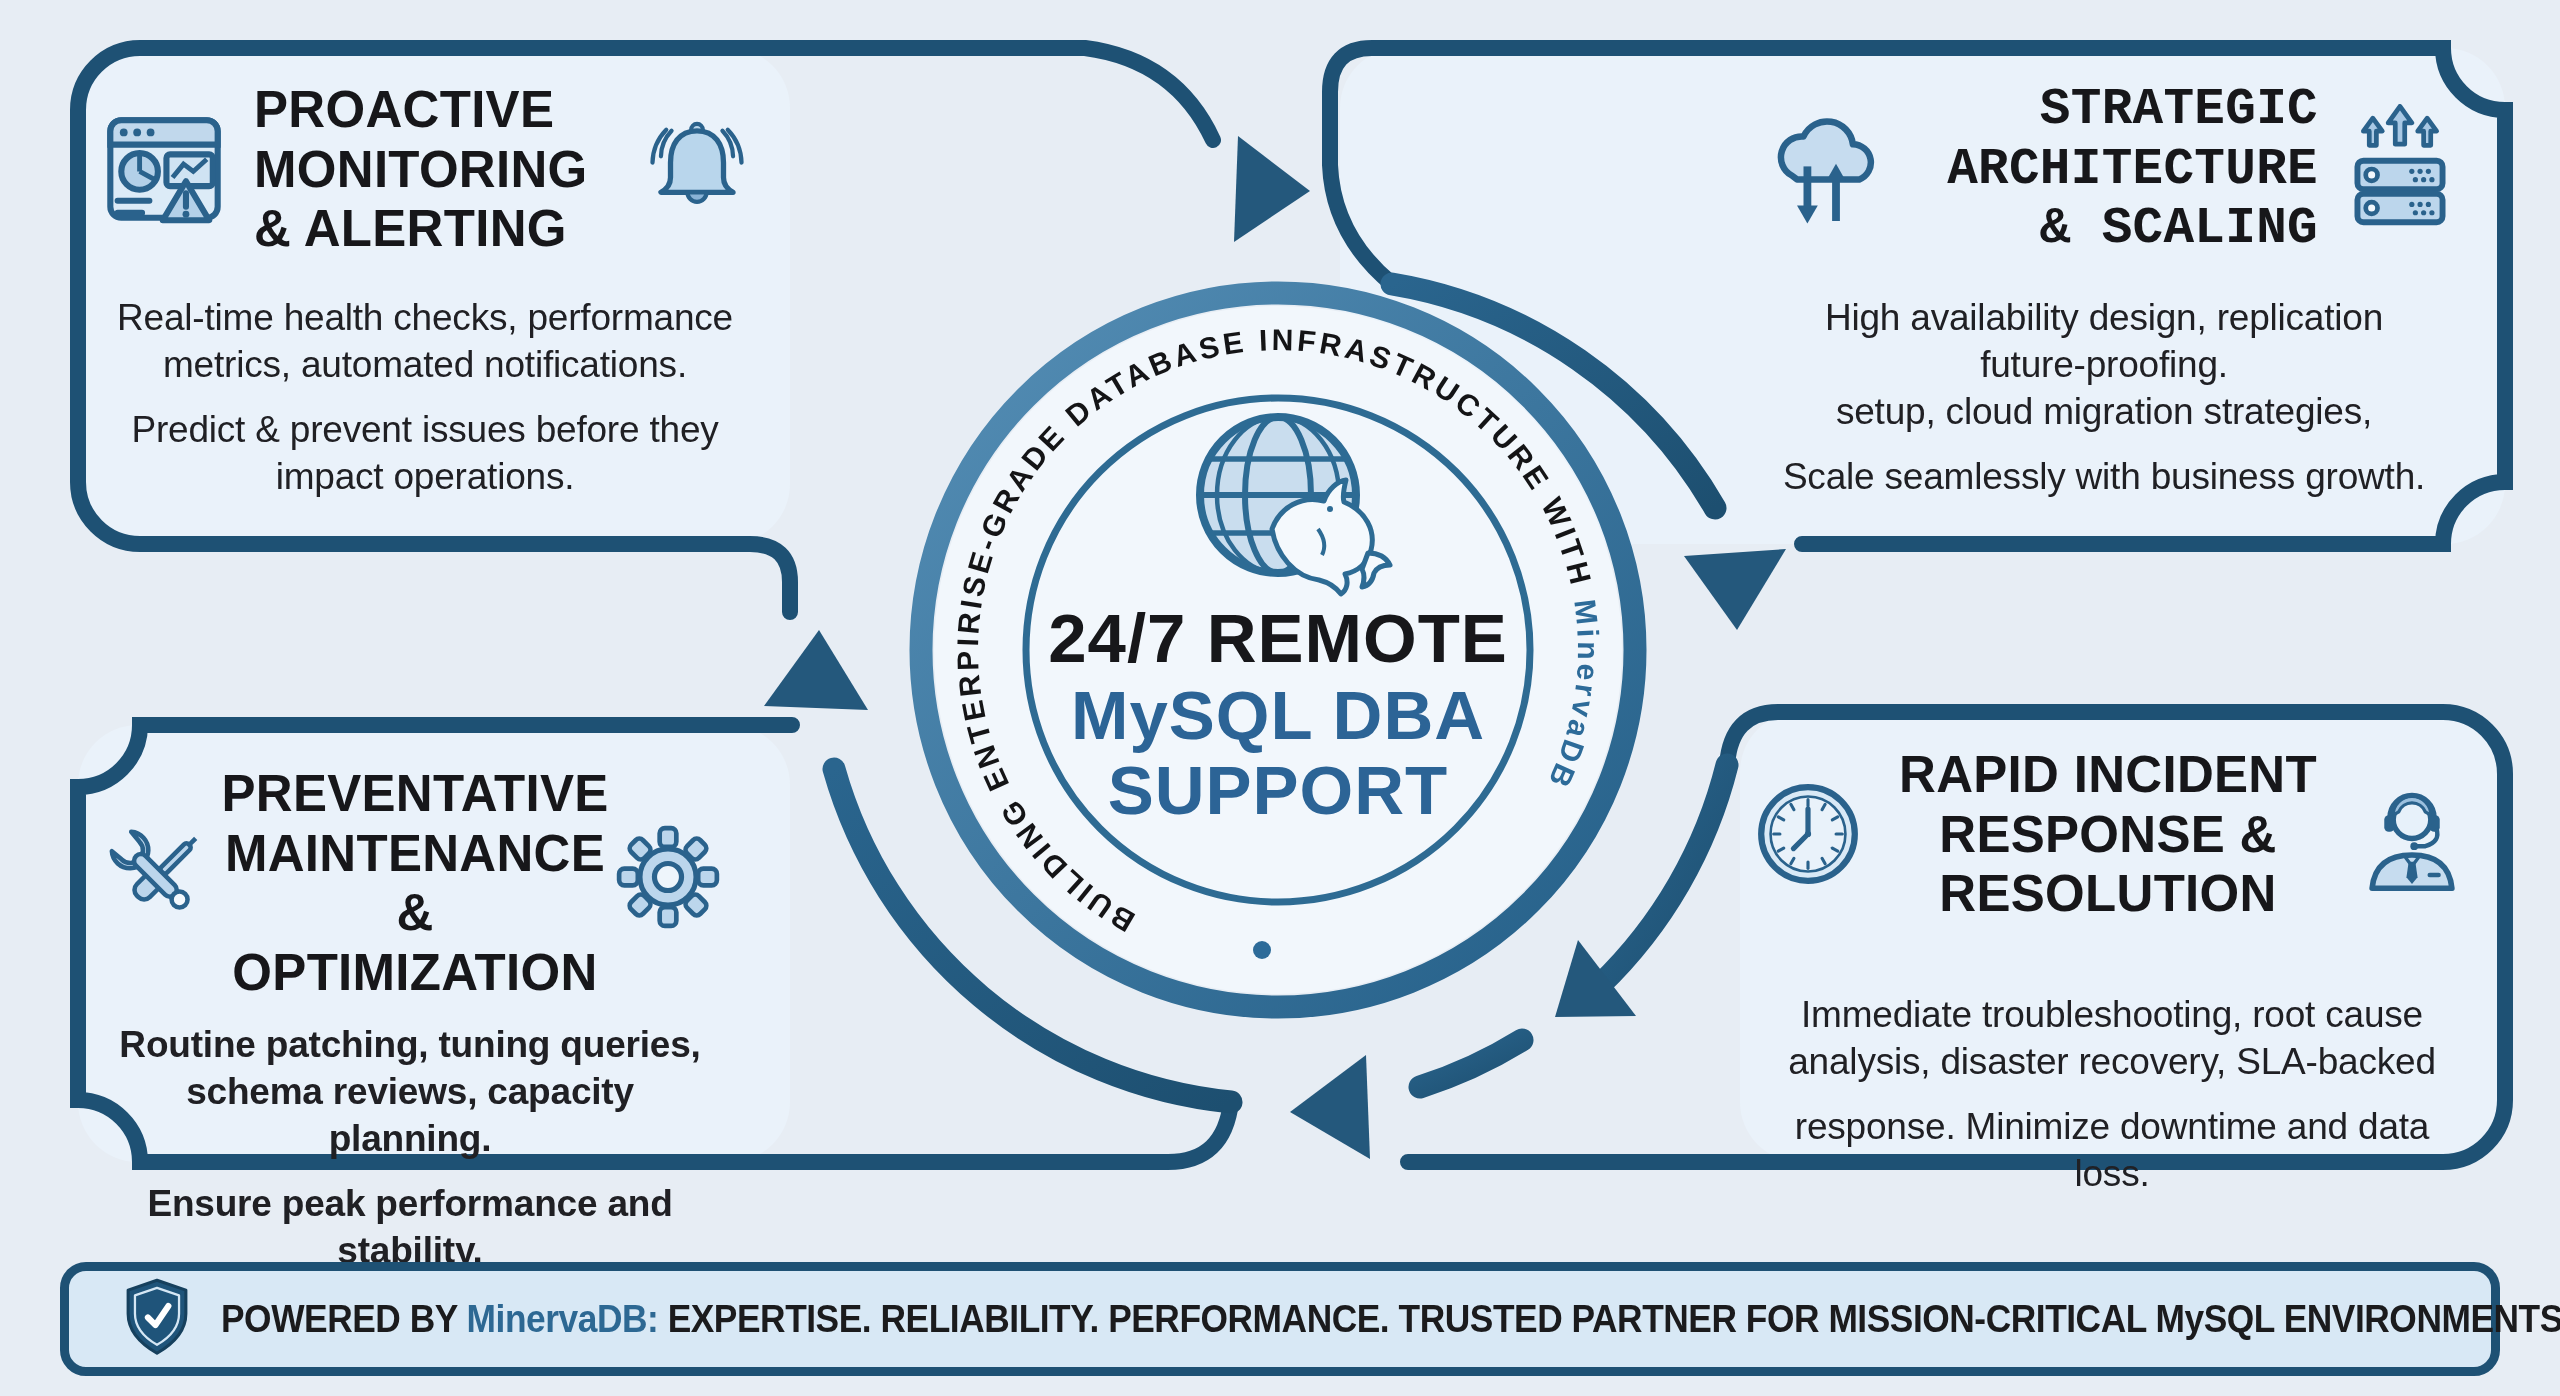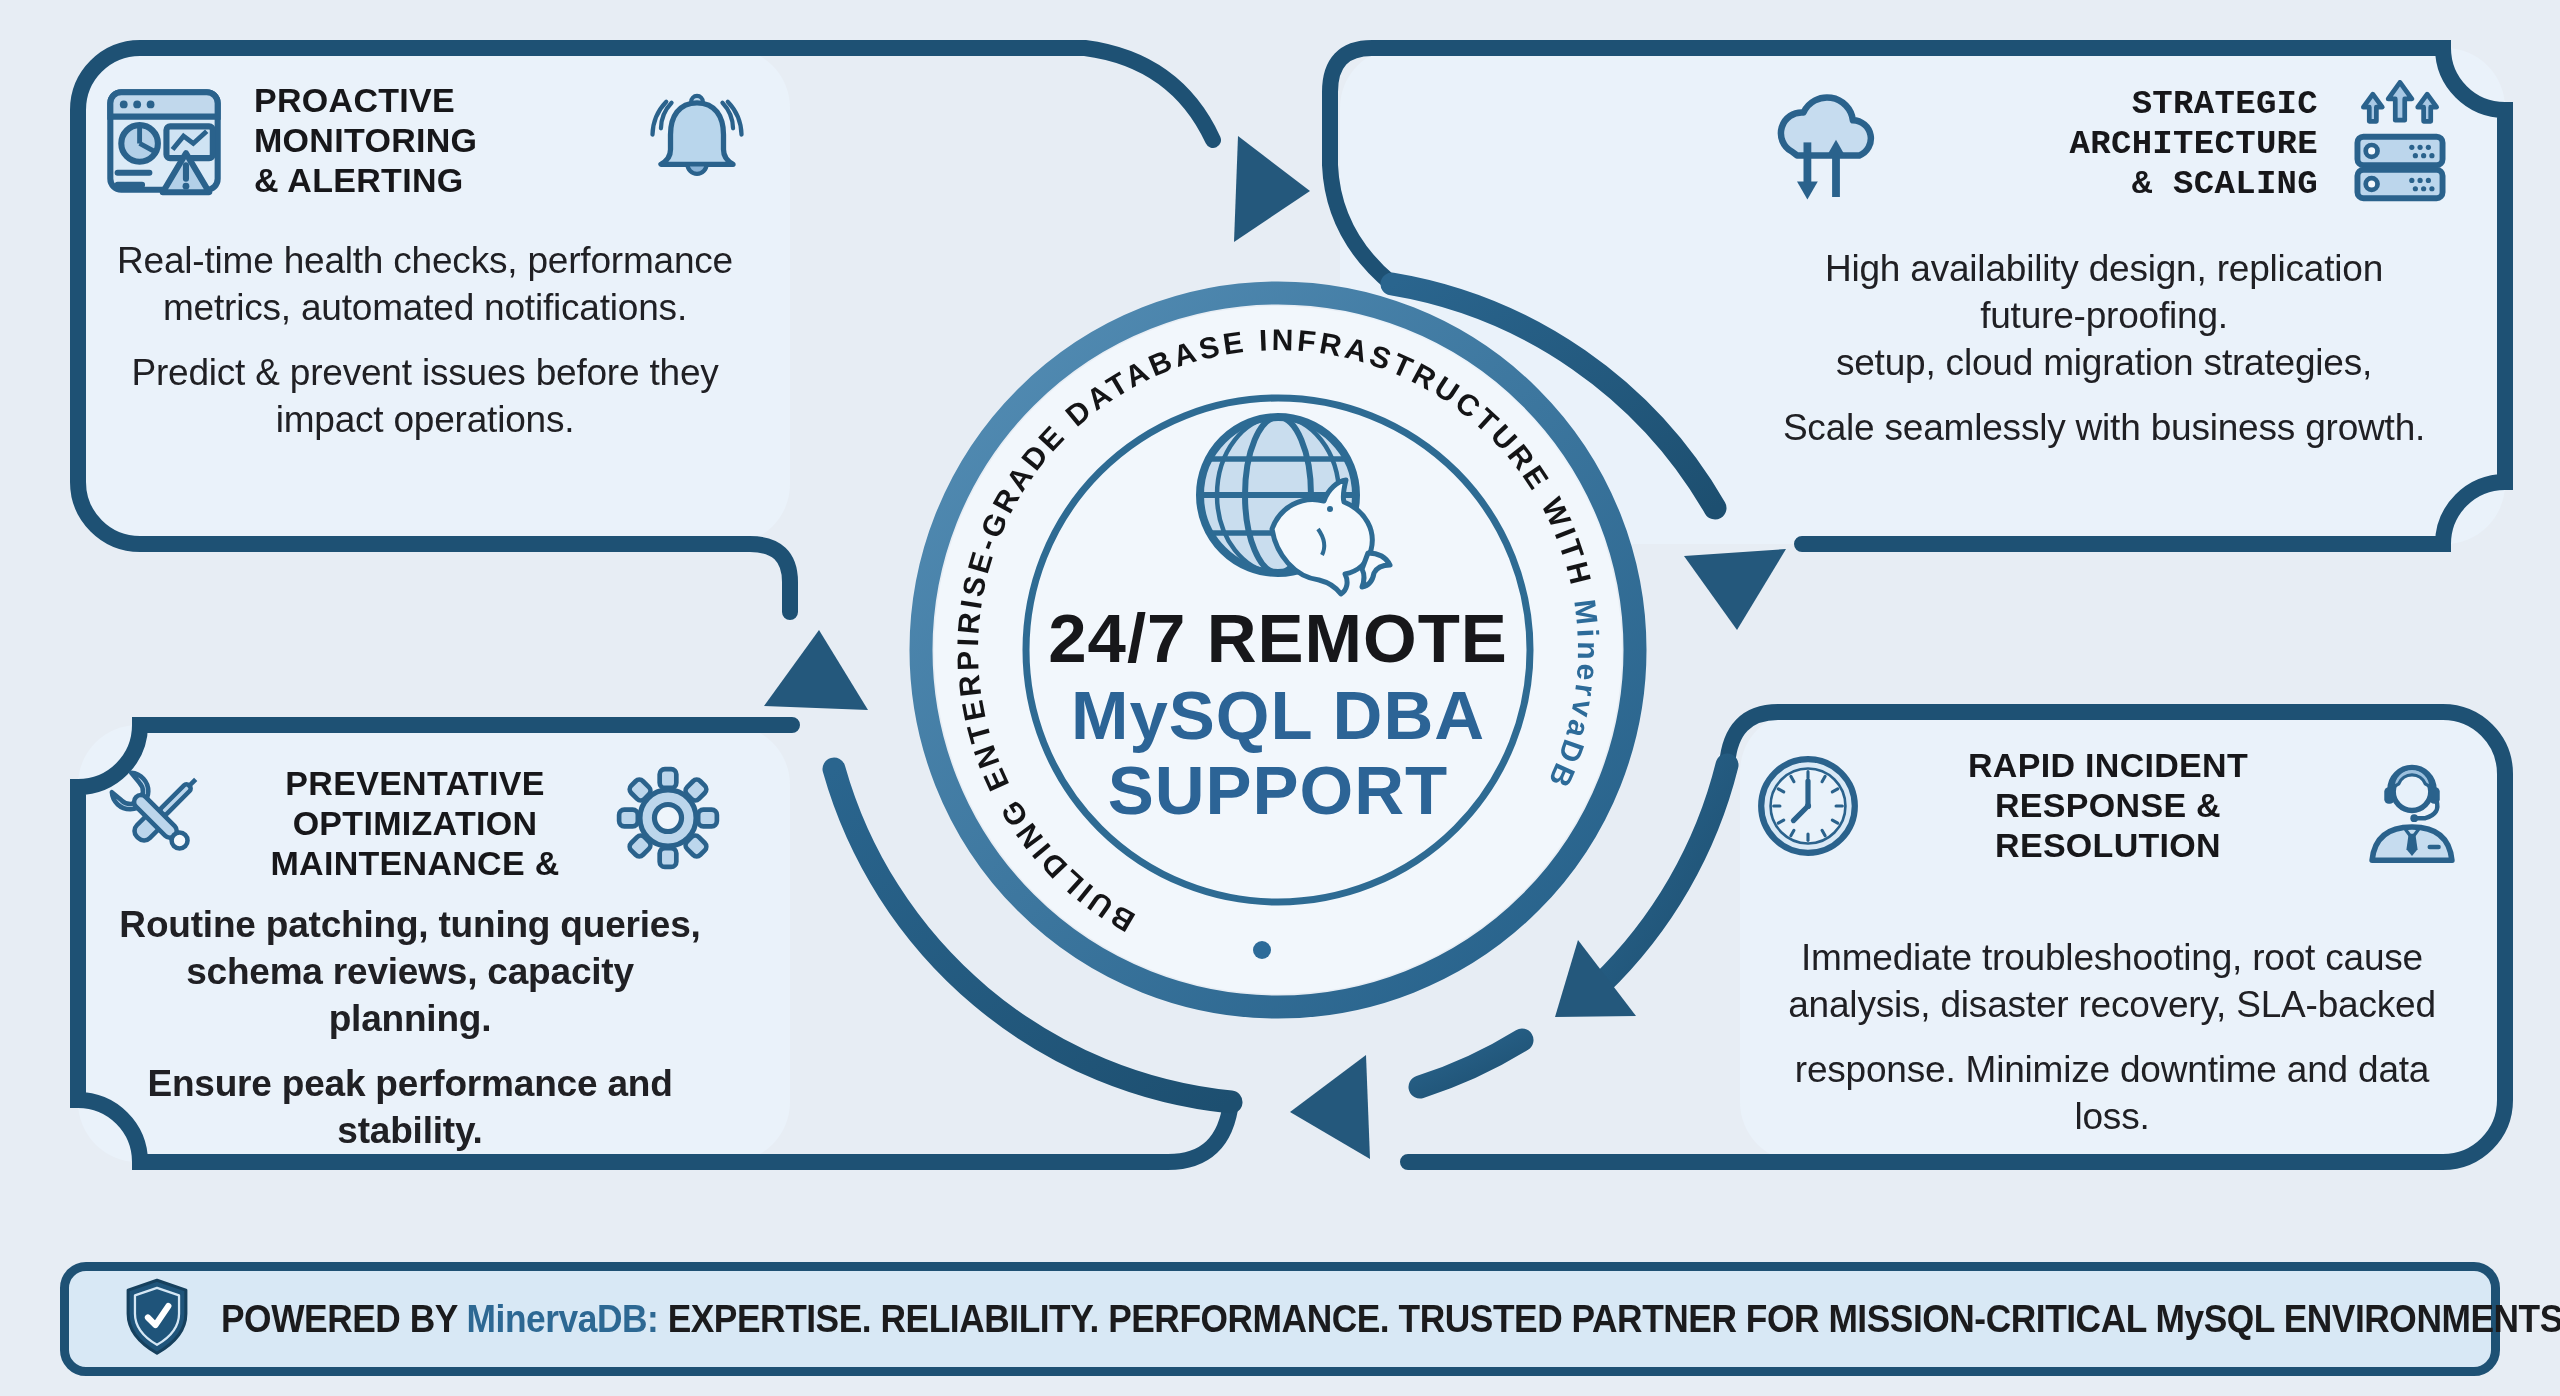--- a/index.html
+++ b/index.html
@@ -4,21 +4,21 @@
 <style>
   html,body{margin:0;padding:0;}
   body{
     width:2560px;height:1396px;position:relative;overflow:hidden;
     background:#e7edf4;
     font-family:"Liberation Sans", sans-serif;
   }
   #diagram{position:absolute;left:0;top:0;z-index:1;}
   .card-content{position:absolute;z-index:2;}
   .qheader{display:flex;align-items:center;}
-  .qtitle{font-weight:700;font-size:34px;line-height:1.17;letter-spacing:.3px;color:#17171a;}
+  .qtitle{font-weight:700;font-size:51px;line-height:1.17;letter-spacing:.3px;color:#17171a;}
   .qtitle span{display:block;}
   .qtitle.t-right{text-align:right;}
   .qtitle.t-center{text-align:center;}
   .qbody{margin-top:36px;font-size:37px;line-height:1.27;color:#202024;text-align:center;letter-spacing:-.2px;}
   .qline{display:block;}
   .pgap{margin-top:18px;}
   .ml-a{margin-left:auto;}
   #banner{
     position:absolute;left:60px;top:1262px;width:2440px;height:114px;z-index:2;
     box-sizing:border-box;border:9px solid #1e5174;border-radius:26px;
@@ -191,22 +191,22 @@
         <rect x="42" y="44" width="16" height="30" rx="7" fill="#bcd6ec" stroke="#2a628c" stroke-width="4"></rect>
       </g>
       <g transform="rotate(-45 50 50)">
         <path d="M38 6 a16 16 0 1 0 24 0 l-1 11 a10 10 0 0 1 -22 0 z" fill="#bcd6ec" stroke="#2a628c" stroke-width="4" stroke-linejoin="round"></path>
         <rect x="44" y="24" width="12" height="48" rx="6" fill="#bcd6ec" stroke="#2a628c" stroke-width="4"></rect>
         <circle cx="50" cy="78" r="7" fill="#f2f8fd" stroke="#2a628c" stroke-width="4"></circle>
       </g>
     </svg>
     <div class="qtitle t-center" style="flex:1;margin-top:12px;">
       <span>PREVENTATIVE</span>
+      <span>MAINTENANCE &amp;</span>
       <span>OPTIMIZATION</span>
-      <span>MAINTENANCE &amp;</span>
     </div>
     <svg class="icon" width="104" height="104" viewBox="0 0 100 100">
       <g fill="#bcd6ec" stroke="#2a628c" stroke-width="4.5">
         <rect x="42" y="3" width="16" height="18" rx="5"></rect>
         <rect x="42" y="3" width="16" height="18" rx="5" transform="rotate(45 50 50)"></rect>
         <rect x="42" y="3" width="16" height="18" rx="5" transform="rotate(90 50 50)"></rect>
         <rect x="42" y="3" width="16" height="18" rx="5" transform="rotate(135 50 50)"></rect>
         <rect x="42" y="3" width="16" height="18" rx="5" transform="rotate(180 50 50)"></rect>
         <rect x="42" y="3" width="16" height="18" rx="5" transform="rotate(225 50 50)"></rect>
         <rect x="42" y="3" width="16" height="18" rx="5" transform="rotate(270 50 50)"></rect>

